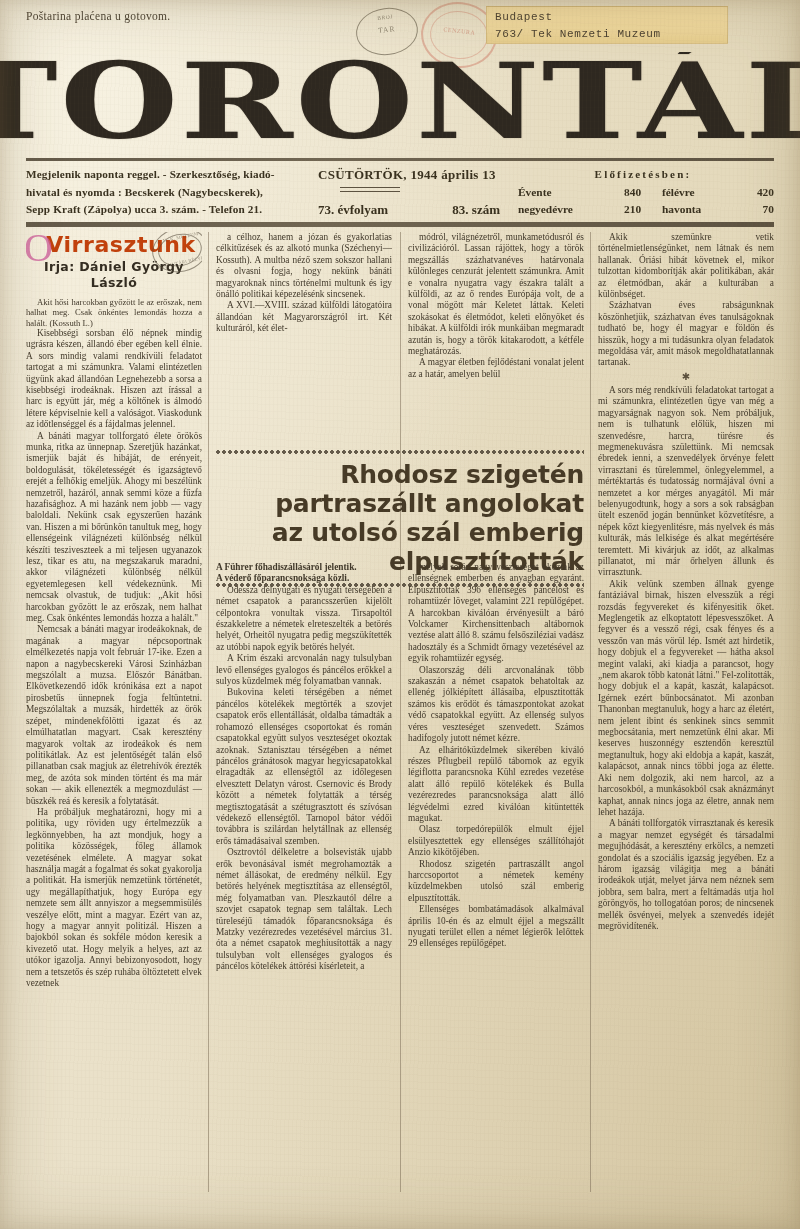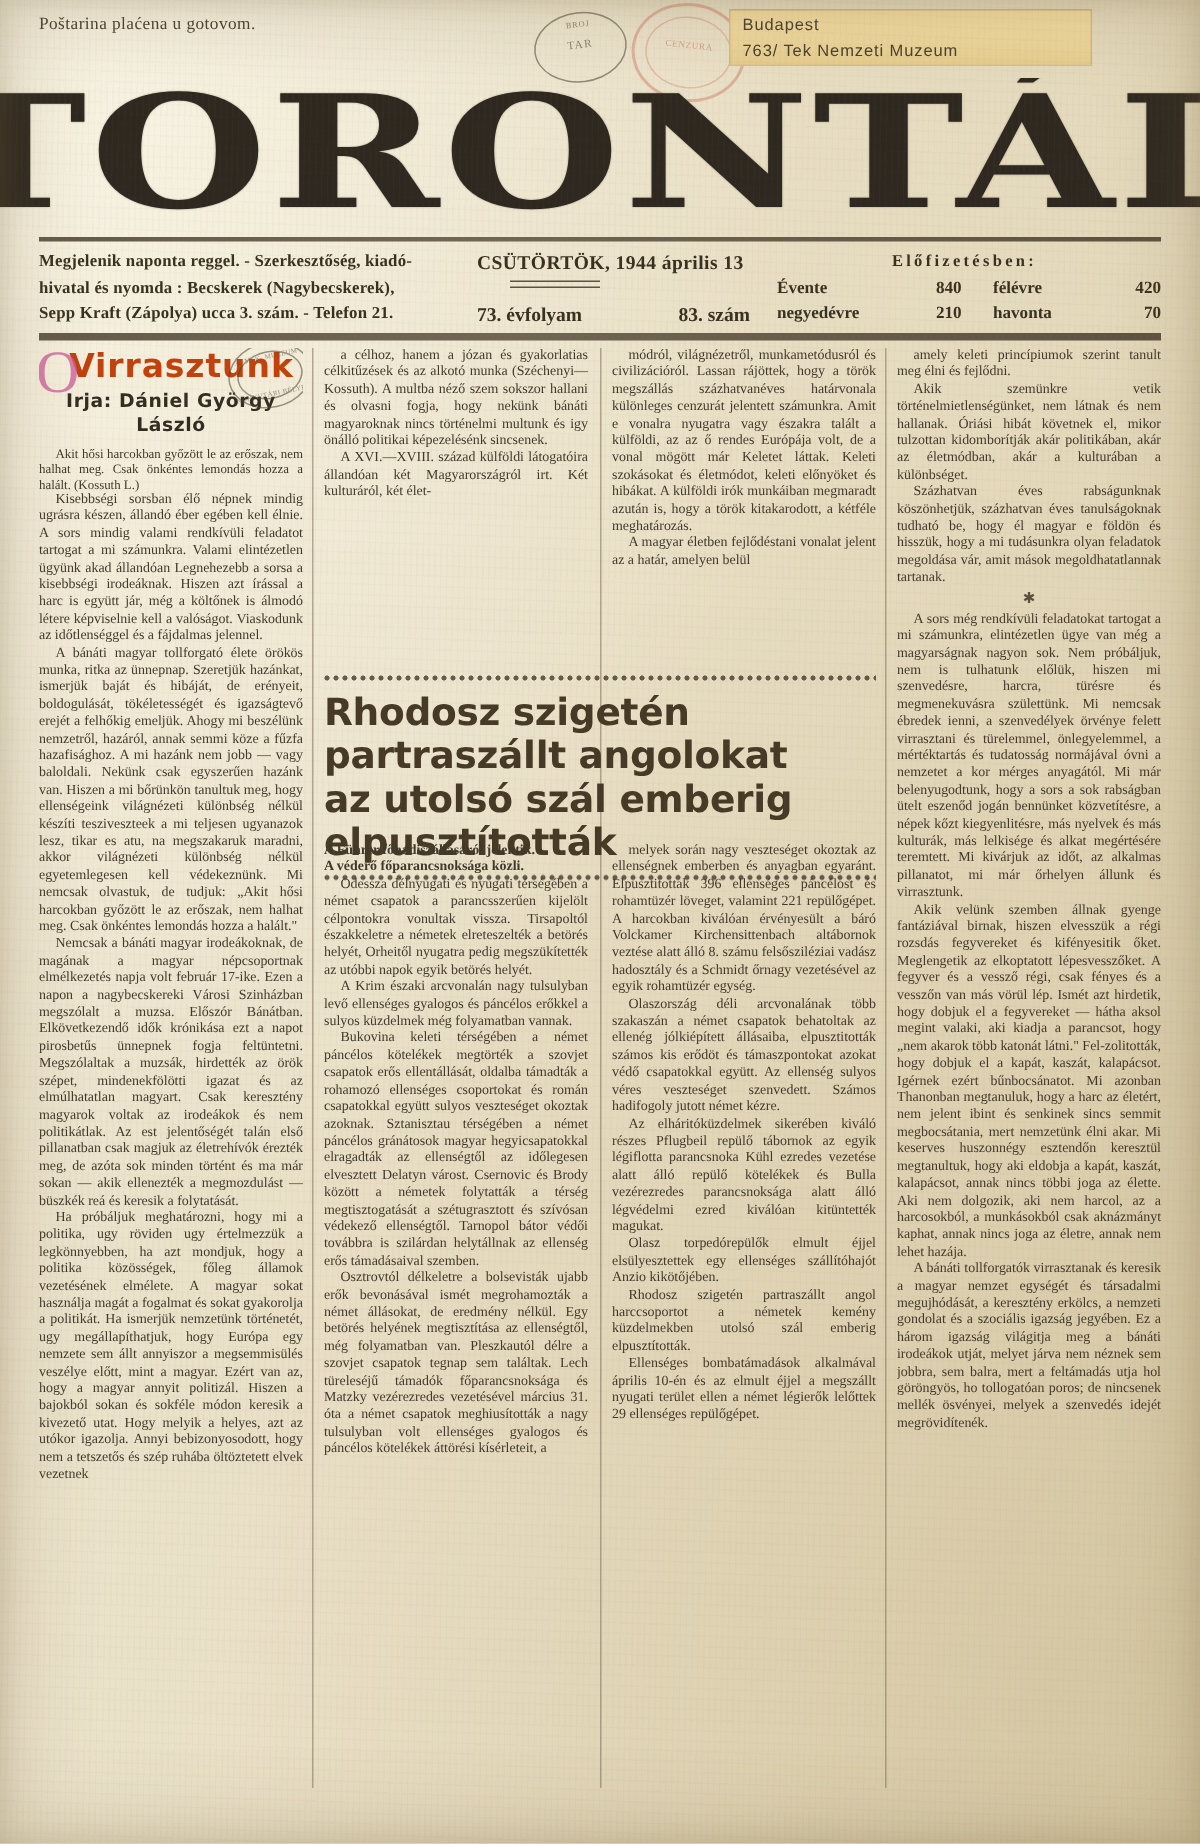--- a/index.html
+++ b/index.html
@@ -61,21 +61,21 @@
     content:"";position:absolute;inset:7px;border:1px solid rgba(192,66,48,.45);border-radius:50%;
   }
   .stamp-red em{
     position:absolute;left:0;right:0;top:24px;text-align:center;
     font-size:6px;font-style:normal;color:rgba(180,60,44,.75);letter-spacing:.5px;
   }
   .label-tag{
     position:absolute;left:460px;top:-4px;width:242px;height:38px;
     background:linear-gradient(180deg,#f3dca2 0%,#eed79c 60%,#e6cd8e 100%);
     border:1px solid rgba(170,140,80,.35);
-    font-family:Liberation Sans, sans-serif;
+    font-family:Liberation Mono, monospace;
     font-size:11px;line-height:17px;color:#4a4030;
     padding:2px 0 0 8px;box-sizing:border-box;letter-spacing:.6px;
   }
 
   
   .masthead{position:absolute;left:0;right:0;top:52px;height:105px;overflow:hidden;}
   .masthead .title{
     position:absolute;left:0;right:0;top:-6px;text-align:center;
     font-family:"DejaVu Serif", serif;
     font-weight:700;
@@ -190,21 +190,21 @@
     background-image:radial-gradient(circle at 2px 4px, #4d4334 1.6px, rgba(0,0,0,0) 1.8px);
     background-size:6px 8px;
     opacity:.85;margin-bottom:4px;
   }
   .dotrule.bot{margin:5px 0 6px;}
   .mainhead{
     font-family:"DejaVu Sans", sans-serif;
     font-weight:700;
     font-size:25px;
     line-height:29px;
-    text-align:left;
+    text-align:right;
     color:#463a26;
     letter-spacing:-.2px;
   }
   .mainhead .ln{display:block;}
 
   
   .sub2{position:absolute;left:190px;top:330px;width:368px;}
   .sub2 .sc{position:absolute;top:0;width:176px;}
   .sub2 .sc.a{left:0;}
   .sub2 .sc.b{left:192px;}
@@ -302,21 +302,20 @@
       <p class="body">a célhoz, hanem a józan és gyakorlatias célkitűzések és az alkotó munka (Széchenyi—Kossuth). A multba néző szem sokszor hallani és olvasni fogja, hogy nekünk bánáti magyaroknak nincs történelmi multunk és igy önálló politikai képezelésénk sincsenek.</p>
       <p class="body">A XVI.—XVIII. század külföldi látogatóira állandóan két Magyarországról irt. Két kulturáról, két élet-</p>
     </div>
 
     <div class="col c3">
       <p class="body">módról, világnézetről, munkametódusról és civilizációról. Lassan rájöttek, hogy a török megszállás százhatvanéves határvonala különleges cenzurát jelentett számunkra. Amit e vonalra nyugatra vagy északra talált a külföldi, az az ő rendes Európája volt, de a vonal mögött már Keletet láttak. Keleti szokásokat és életmódot, keleti előnyöket és hibákat. A külföldi irók munkáiban megmaradt azután is, hogy a török kitakarodott, a kétféle meghatározás.</p>
       <p class="body">A magyar életben fejlődéstani vonalat jelent az a határ, amelyen belül</p>
     </div>
 
     <div class="col c4">
-      <p class="body">amely keleti princípiumok szerint tanult meg élni és fejlődni.</p>
       <p class="body">Akik szemünkre vetik történelmietlenségünket, nem látnak és nem hallanak. Óriási hibát követnek el, mikor tulzottan kidomborítják akár politikában, akár az életmódban, akár a kulturában a különbséget.</p>
       <p class="body">Százhatvan éves rabságunknak köszönhetjük, százhatvan éves tanulságoknak tudható be, hogy él magyar e földön és hisszük, hogy a mi tudásunkra olyan feladatok megoldása vár, amit mások megoldhatatlannak tartanak.</p>
       <div class="sep">✱</div>
       <p class="body">A sors még rendkívüli feladatokat tartogat a mi számunkra, elintézetlen ügye van még a magyarságnak nagyon sok. Nem próbáljuk, nem is tulhatunk előlük, hiszen mi szenvedésre, harcra, türésre és megmenekuvásra születtünk. Mi nemcsak ébredek ienni, a szenvedélyek örvénye felett virrasztani és türelemmel, önlegyelemmel, a mértéktartás és tudatosság normájával óvni a nemzetet a kor mérges anyagától. Mi már belenyugodtunk, hogy a sors a sok rabságban ütelt eszenőd jogán bennünket közvetítésre, a népek kőzt kiegyenlitésre, más nyelvek és más kulturák, más lelkisége és alkat megértésére teremtett. Mi kivárjuk az időt, az alkalmas pillanatot, mi már őrhelyen állunk és virrasztunk.</p>
       <p class="body">Akik velünk szemben állnak gyenge fantáziával birnak, hiszen elvesszük a régi rozsdás fegyvereket és kifényesitik őket. Meglengetik az elkoptatott lépesvesszőket. A fegyver és a vessző régi, csak fényes és a vesszőn van más vörül lép. Ismét azt hirdetik, hogy dobjuk el a fegyvereket — hátha aksol megint valaki, aki kiadja a parancsot, hogy „nem akarok több katonát látni." Fel-zolitották, hogy dobjuk el a kapát, kaszát, kalapácsot. Igérnek ezért bűnbocsánatot. Mi azonban Thanonban megtanuluk, hogy a harc az életért, nem jelent ibint és senkinek sincs semmit megbocsátania, mert nemzetünk élni akar. Mi keserves huszonnégy esztendőn keresztül megtanultuk, hogy aki eldobja a kapát, kaszát, kalapácsot, annak nincs többi joga az élette. Aki nem dolgozik, aki nem harcol, az a harcosokból, a munkásokból csak aknázmányt kaphat, annak nincs joga az életre, annak nem lehet hazája.</p>
       <p class="body">A bánáti tollforgatók virrasztanak és keresik a magyar nemzet egységét és társadalmi megujhódását, a keresztény erkölcs, a nemzeti gondolat és a szociális igazság jegyében. Ez a három igazság világitja meg a bánáti irodeákok utját, melyet járva nem néznek sem jobbra, sem balra, mert a feltámadás utja hol göröngyös, ho tollogatóan poros; de nincsenek mellék ösvényei, melyek a szenvedés idejét megrövidítenék.</p>
     </div>
 
     <div class="headblock">
       <div class="dotrule"></div>

